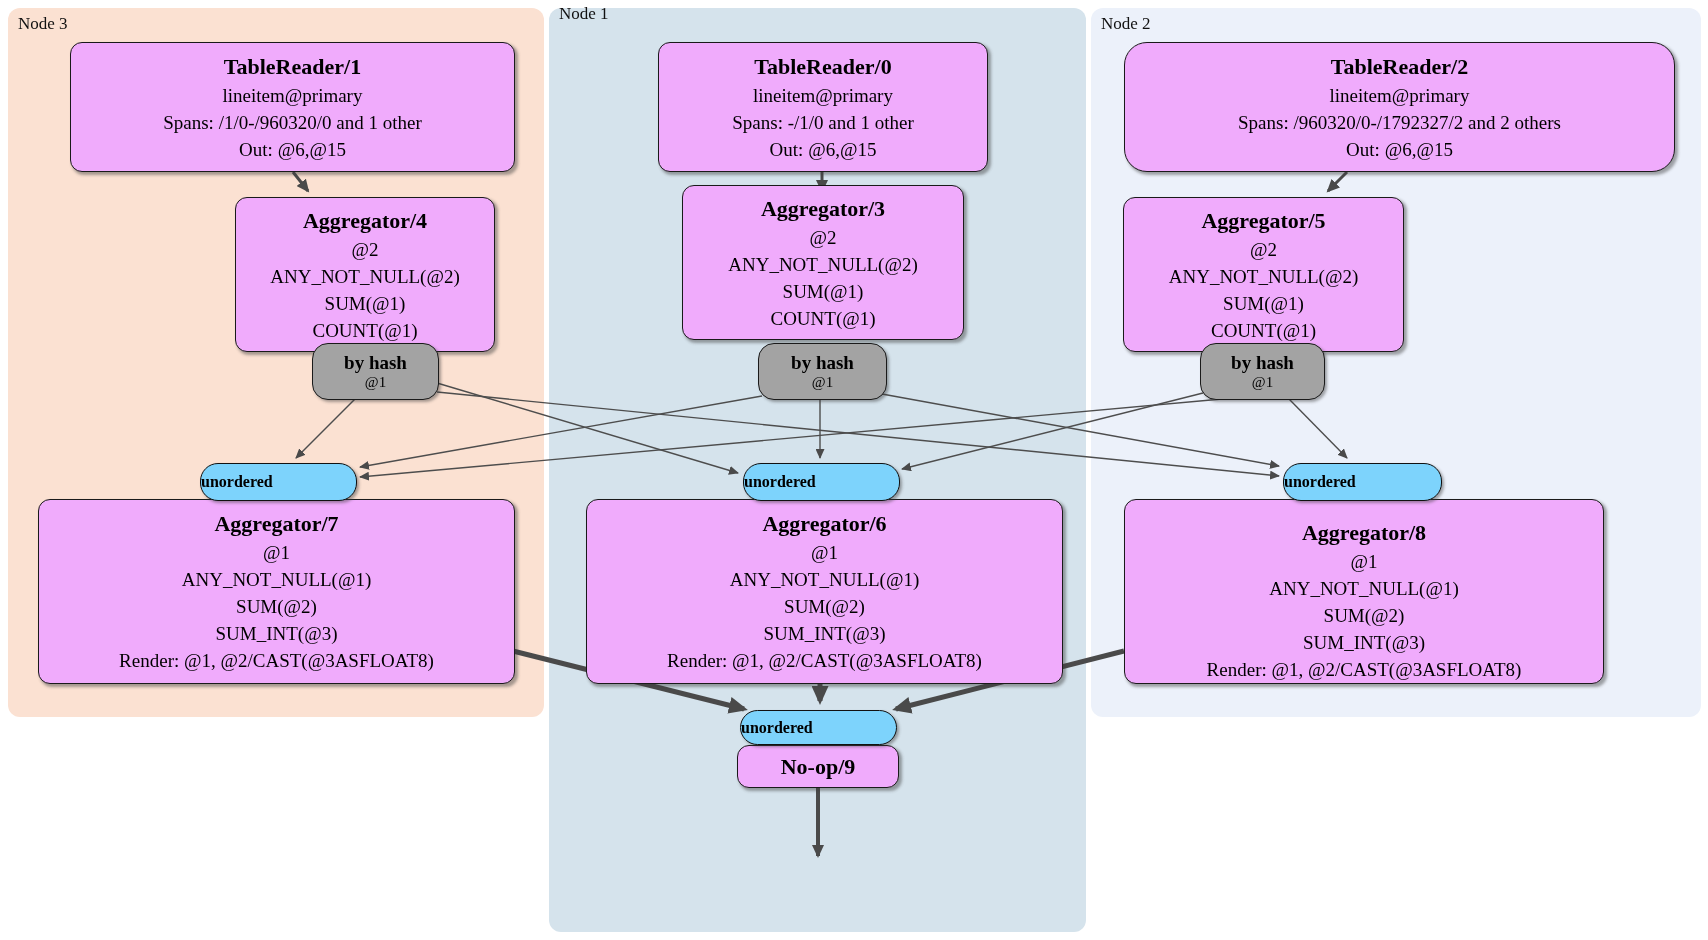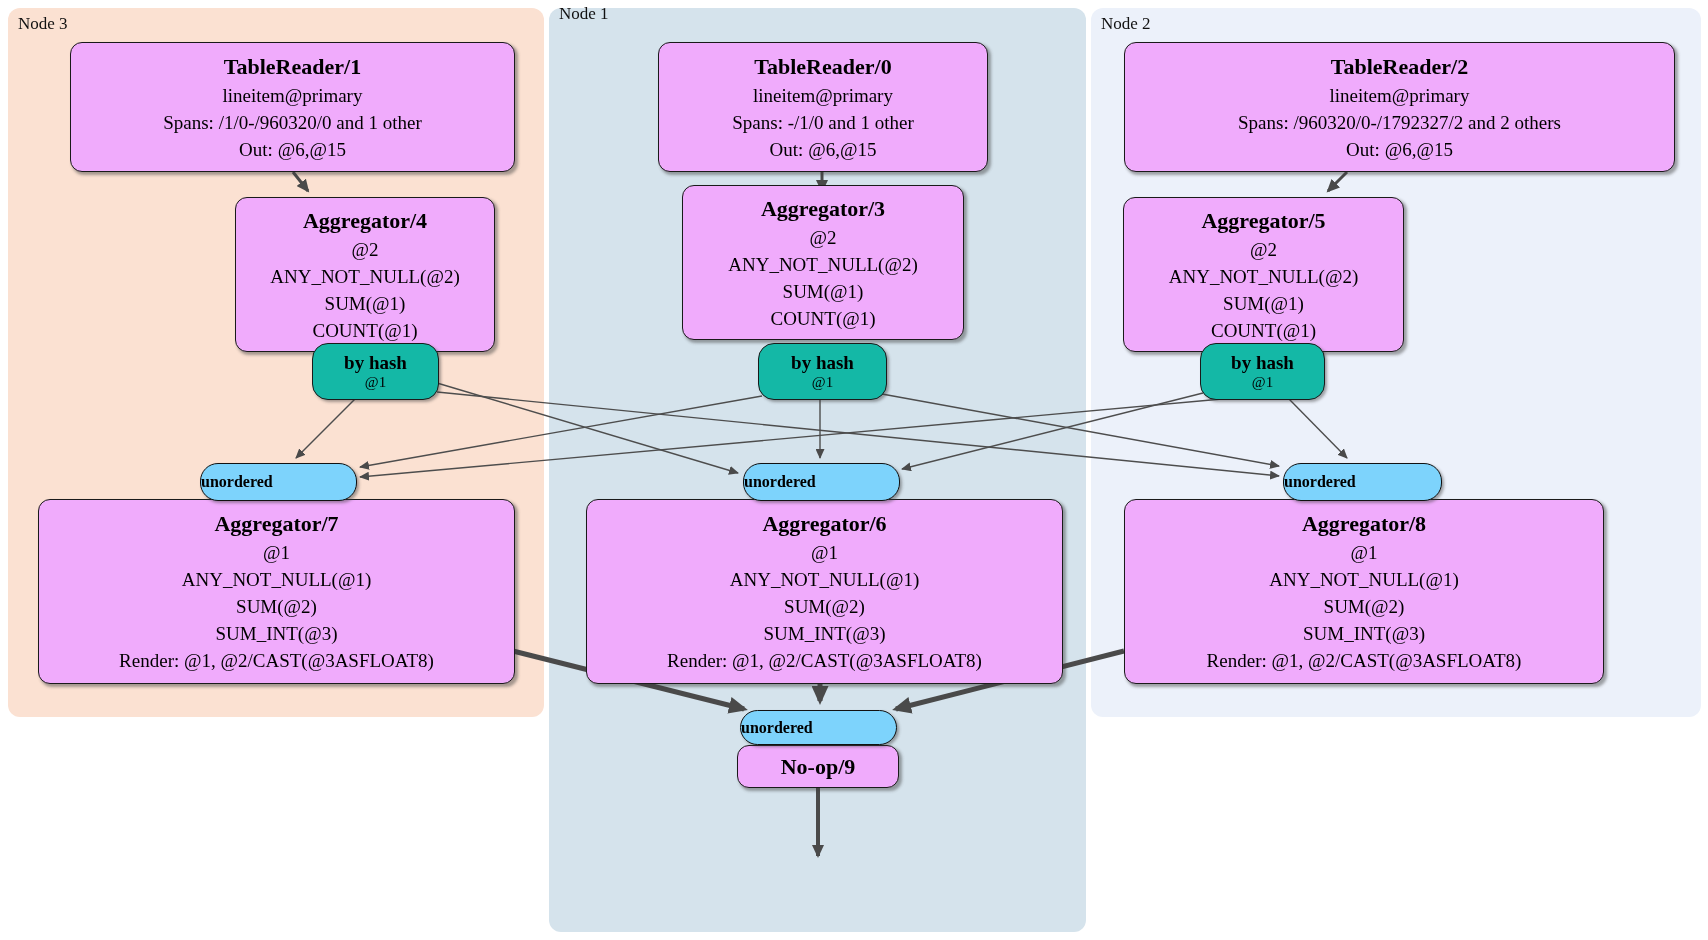--- a/index.html
+++ b/index.html
@@ -11,21 +11,21 @@
   .region-label{position:absolute;font-size:17px;color:#111;}
   .edges{position:absolute;left:0;top:0;z-index:2;}
   .pbox{
     position:absolute;z-index:3;background:#f0abfc;border:1.6px solid #1a1a1a;border-radius:12px;
     display:flex;flex-direction:column;justify-content:center;align-items:center;text-align:center;
     box-shadow:2.5px 2.5px 3px rgba(60,60,60,.45);
   }
   .ptitle{font-size:22px;font-weight:bold;line-height:30px;white-space:nowrap;}
   .pline{font-size:19px;line-height:27px;white-space:nowrap;}
   .hash{
-    position:absolute;z-index:4;background:#14b8a6;border:1.7px solid #1a1a1a;border-radius:16px;
+    position:absolute;z-index:4;background:#a3a3a3;border:1.7px solid #1a1a1a;border-radius:16px;
     display:flex;flex-direction:column;justify-content:center;align-items:center;text-align:center;
     box-shadow:2px 2px 3px rgba(60,60,60,.45);
   }
   .htitle{font-size:19px;font-weight:bold;line-height:22px;}
   .hkey{font-size:15px;line-height:17px;}
   .stream{
     position:absolute;z-index:4;background:#7dd3fc;border:1.7px solid #111;border-radius:18px;
     display:flex;justify-content:flex-start;align-items:center;text-align:center;
     font-size:16px;font-weight:bold;box-shadow:2px 2px 3px rgba(60,60,60,.45);
   }
@@ -84,21 +84,21 @@
     <div class="pline">Out: @6,@15</div>
   </div>
 
   <div class="pbox" style="left:658px;top:42px;width:328px;height:128px;">
     <div class="ptitle">TableReader/0</div>
     <div class="pline">lineitem@primary</div>
     <div class="pline">Spans: -/1/0 and 1 other</div>
     <div class="pline">Out: @6,@15</div>
   </div>
 
-  <div class="pbox" style="left:1124px;top:42px;width:549px;height:128px;">
+  <div class="pbox" style="left:1124px;top:42px;width:549px;height:128px;border-radius:23px;">
     <div class="ptitle">TableReader/2</div>
     <div class="pline">lineitem@primary</div>
     <div class="pline">Spans: /960320/0-/1792327/2 and 2 others</div>
     <div class="pline">Out: @6,@15</div>
   </div>
 
   <div class="pbox" style="left:235px;top:197px;width:258px;height:153px;">
     <div class="ptitle">Aggregator/4</div>
     <div class="pline">@2</div>
     <div class="pline">ANY_NOT_NULL(@2)</div>
@@ -156,21 +156,21 @@
 
   <div class="pbox" style="left:586px;top:499px;width:475px;height:183px;">
     <div class="ptitle">Aggregator/6</div>
     <div class="pline">@1</div>
     <div class="pline">ANY_NOT_NULL(@1)</div>
     <div class="pline">SUM(@2)</div>
     <div class="pline">SUM_INT(@3)</div>
     <div class="pline">Render: @1, @2/CAST(@3ASFLOAT8)</div>
   </div>
 
-  <div class="pbox" style="left:1124px;top:499px;width:478px;height:183px;">
+  <div class="pbox" style="left:1124px;top:499px;width:478px;height:183px;justify-content:flex-end;">
     <div class="ptitle">Aggregator/8</div>
     <div class="pline">@1</div>
     <div class="pline">ANY_NOT_NULL(@1)</div>
     <div class="pline">SUM(@2)</div>
     <div class="pline">SUM_INT(@3)</div>
     <div class="pline">Render: @1, @2/CAST(@3ASFLOAT8)</div>
   </div>
 
   <div class="stream" style="left:740px;top:710px;width:155px;height:33px;">
     <span>unordered</span>

